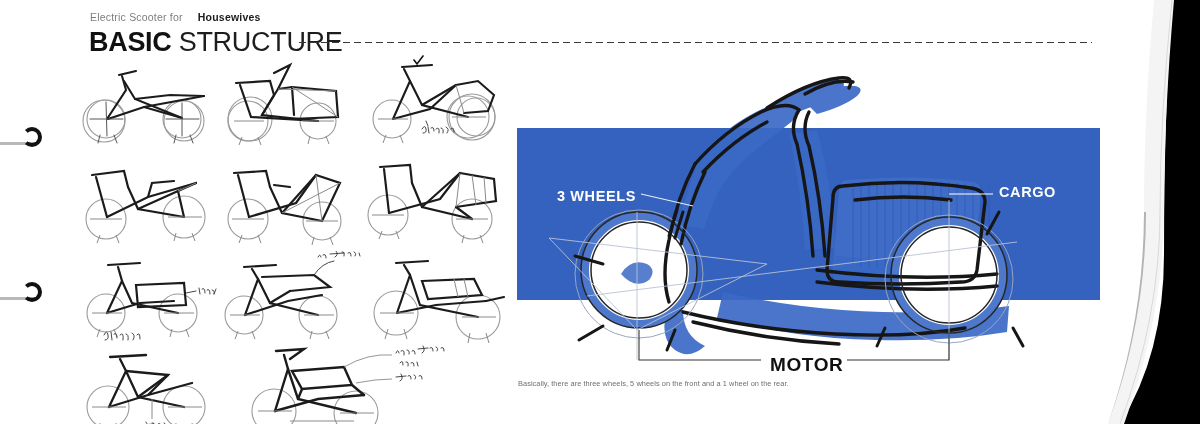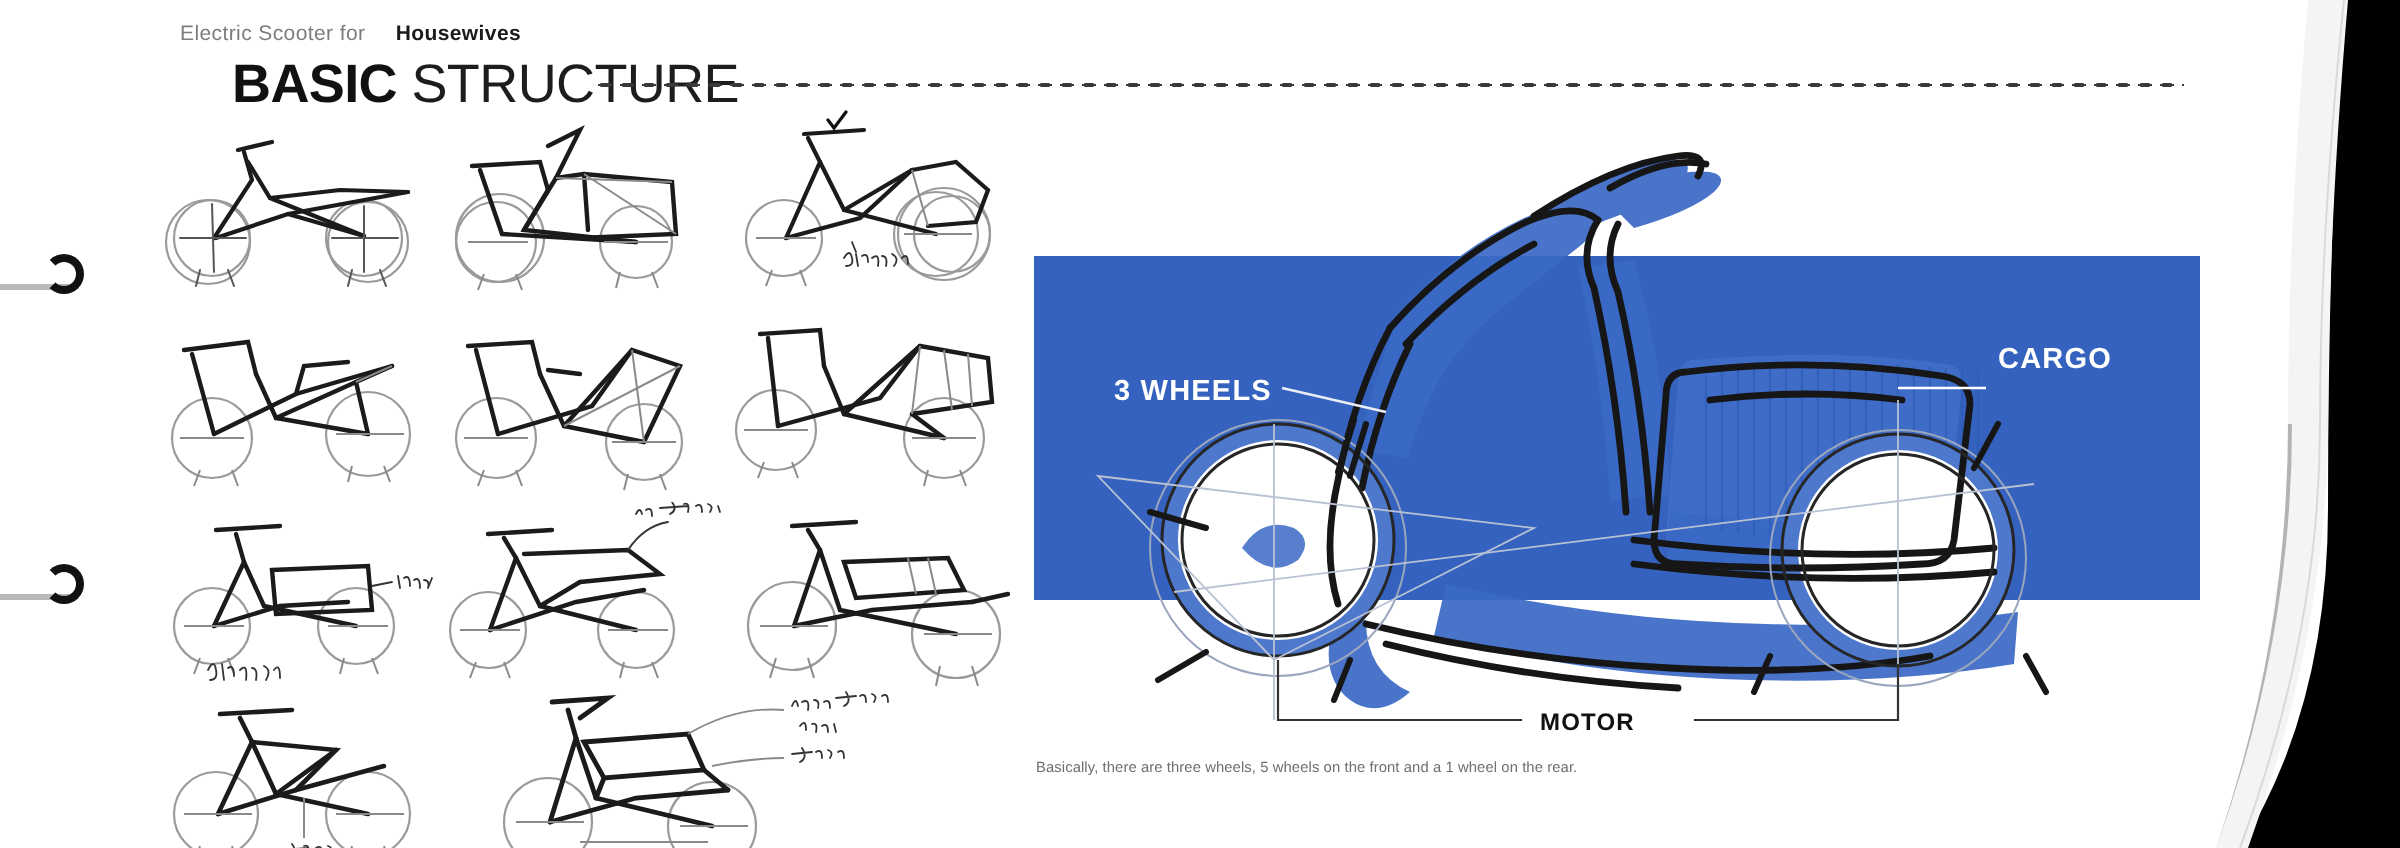--- a/index.html
+++ b/index.html
@@ -59,21 +59,21 @@
 
   .title {
     position: absolute;
     left: 89px; top: 29px;
     font-size: 27px;
     line-height: 27px;
     letter-spacing: -0.3px;
     color: #111111;
     white-space: nowrap;
   }
-  .title .strong { font-weight: bold; margin-left: 27px; }
+  .title .strong { font-weight: bold; }
   .title .light { font-weight: normal; color: #1d1d1d; }
 
   .dotline {
     position: absolute;
     left: 297px; top: 41px;
     width: 795px; height: 3px;
     background-image: radial-gradient(#3a3a3a 45%, transparent 47%);
     background-size: 11px 3px;
     background-repeat: repeat-x;
   }
@@ -109,27 +109,27 @@
     font-weight: bold;
     letter-spacing: .6px;
     white-space: nowrap;
   }
   #label-3wheels {
     left: 40px; top: 128px;
     font-size: 14.5px;
     color: #ffffff;
   }
   #label-cargo {
-    left: 482px; top: 112px;
+    left: 482px; top: 124px;
     font-size: 14.5px;
     color: #ffffff;
   }
   #label-motor {
     left: 253px; top: 294px;
-    font-size: 12px;
+    font-size: 19px;
     color: #111111;
   }
 
   
   #caption {
     position: absolute;
     left: 518px; top: 379px;
     width: 600px;
     font-size: 7.4px;
     line-height: 10.4px;

